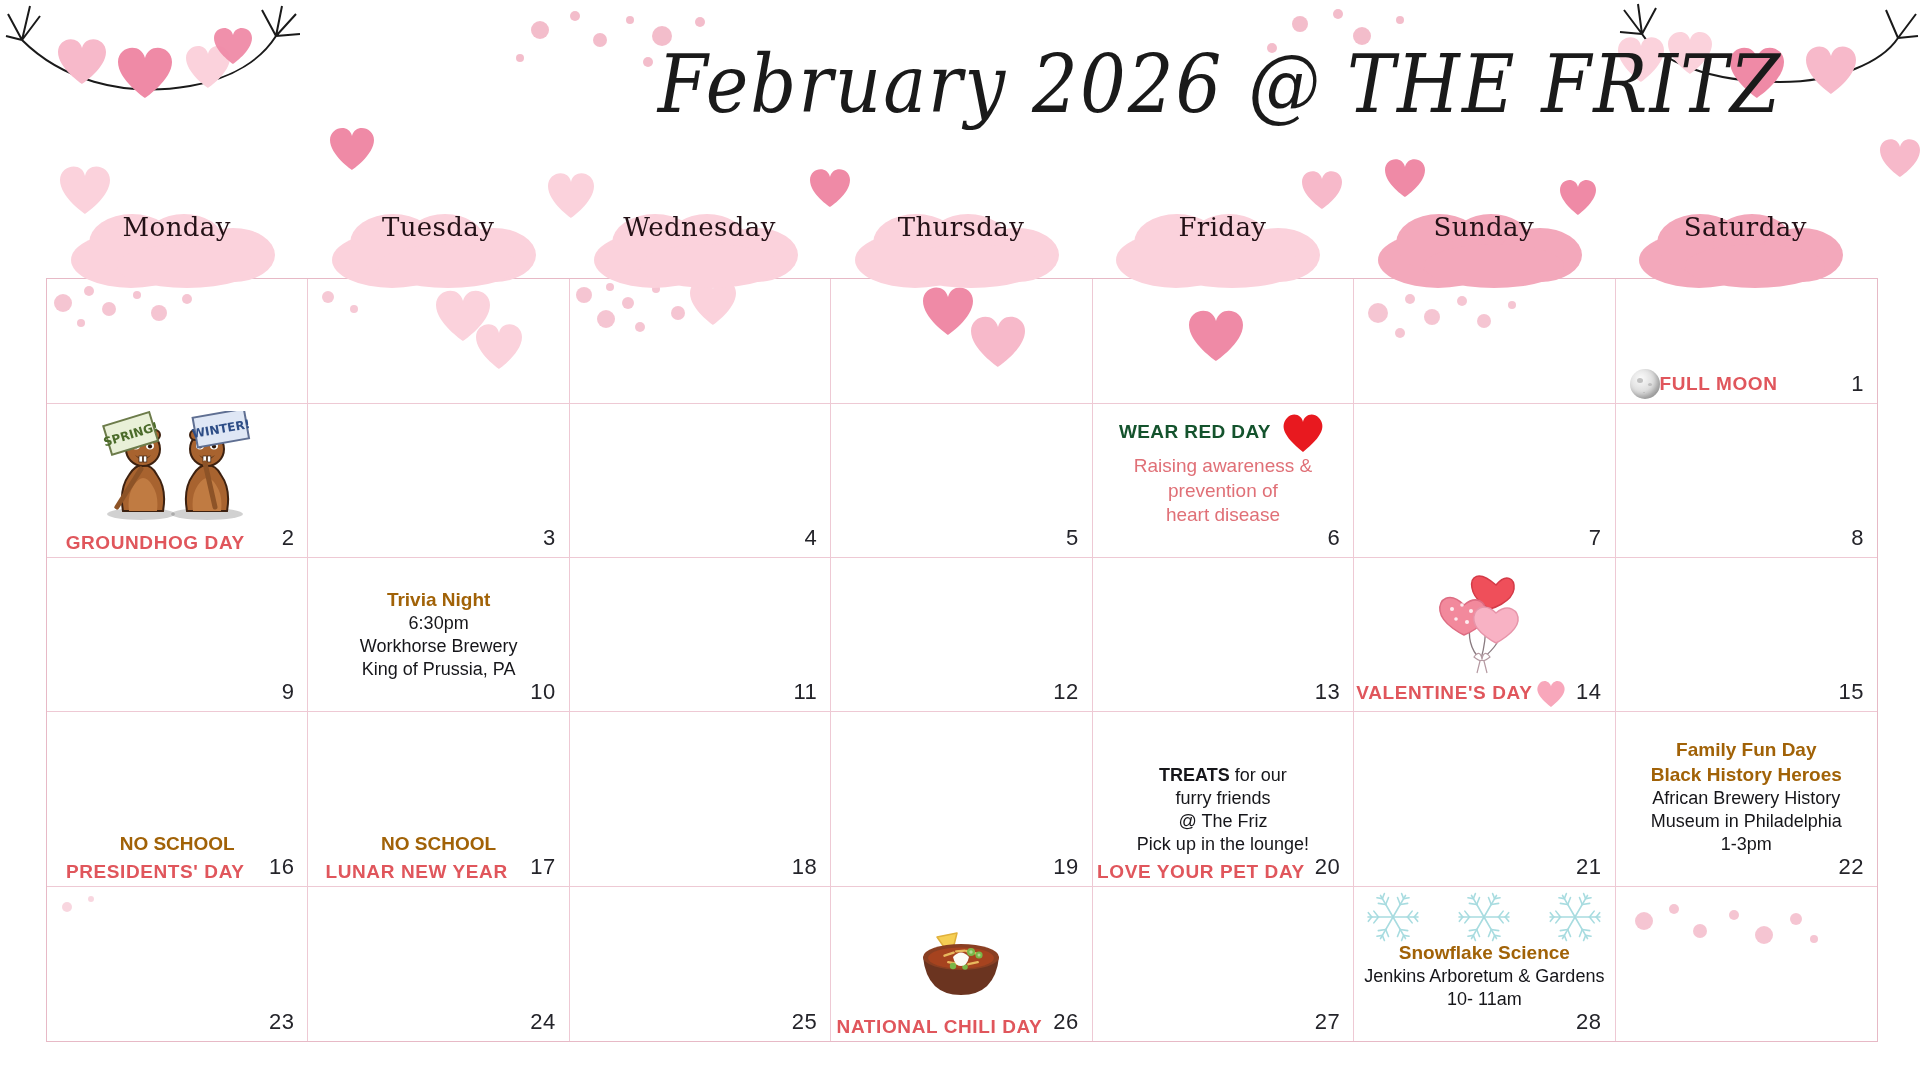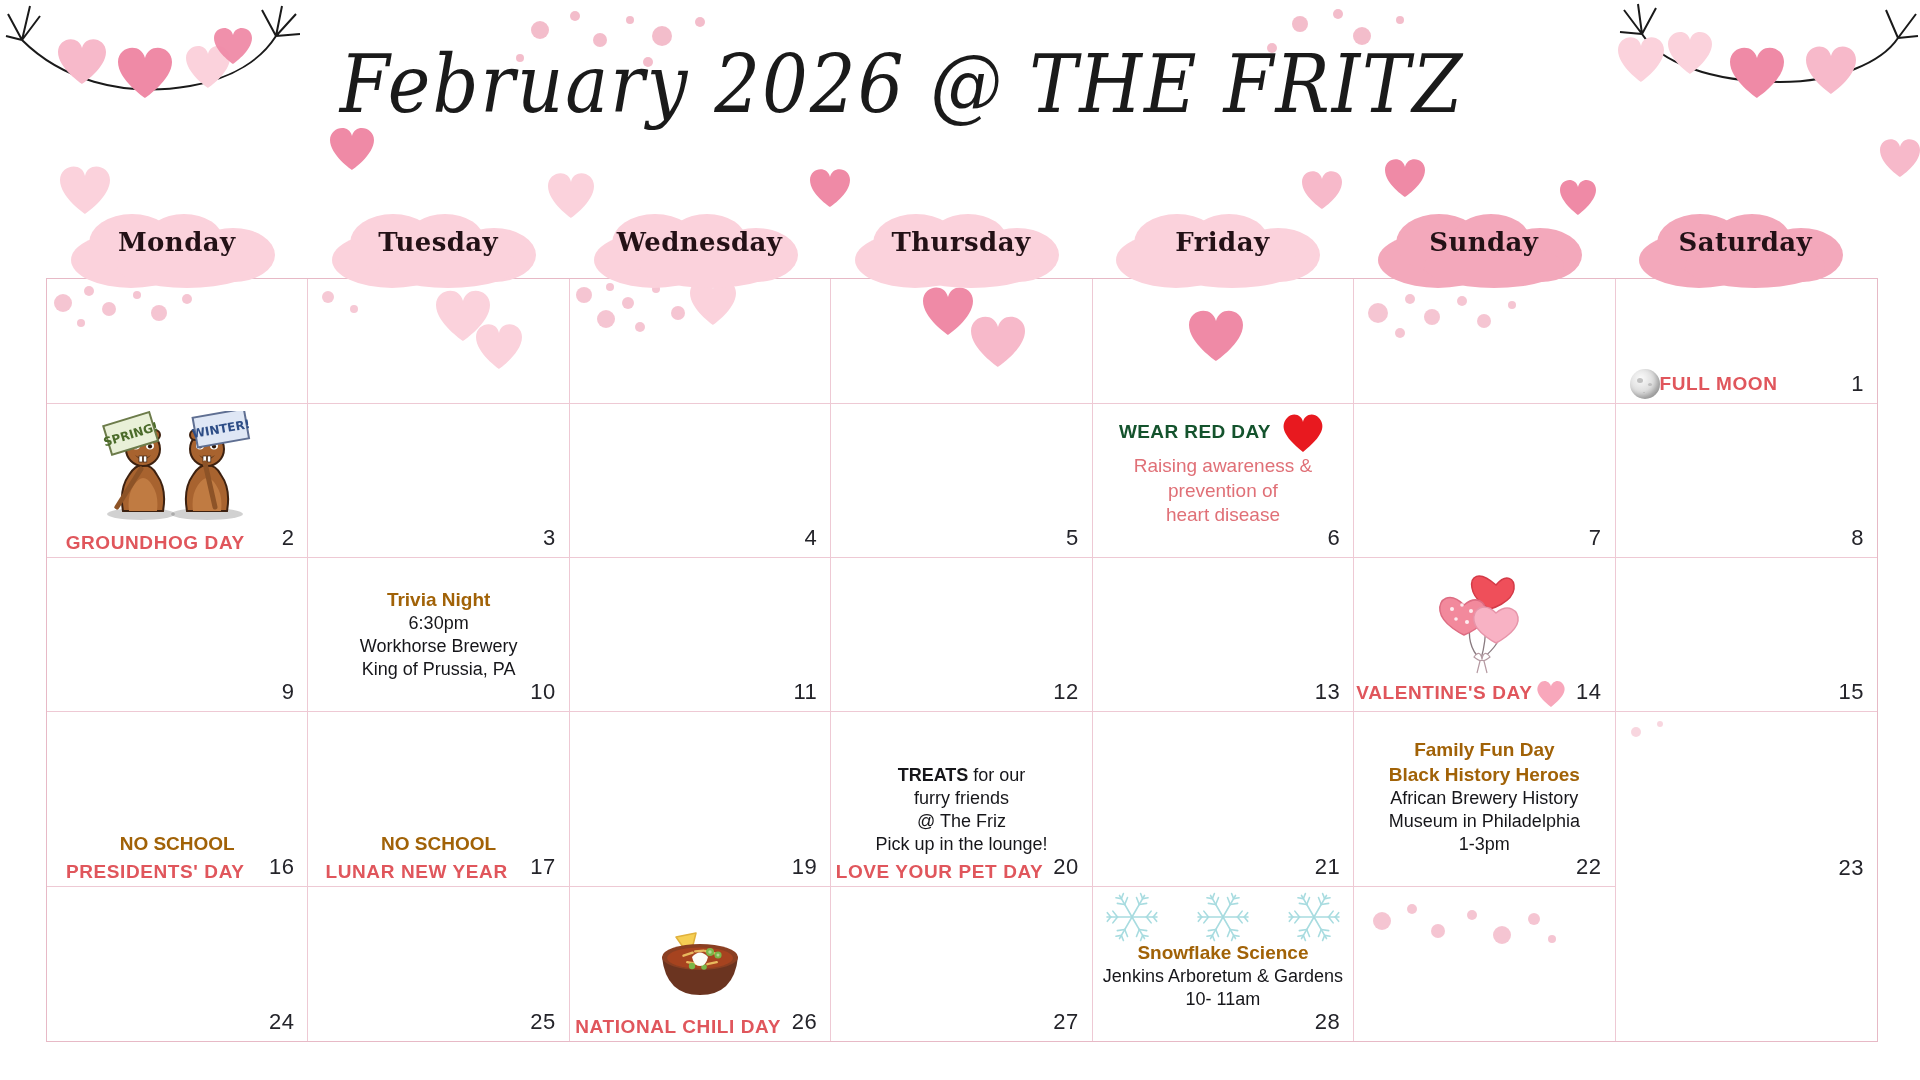--- a/index.html
+++ b/index.html
@@ -7,43 +7,42 @@
     width:1920px;height:1080px;overflow:hidden;background:#ffffff;
     font-family:"Liberation Sans", sans-serif;
     position:relative;
   }
   
   .deco{position:absolute;pointer-events:none;}
   
   .bunting{position:absolute;top:0;pointer-events:none;}
   
   #title-bar{
-    position:absolute;left:16px;top:48px;width:1772px;text-align:center;
+    position:absolute;left:10px;top:48px;width:1772px;text-align:right;
     z-index:6;
   }
   #cal-title{
     font-family:"DejaVu Serif", serif;
     font-style:italic;
     font-size:72px;
     font-weight:400;
     letter-spacing:2px;
     color:#1a1a1a;
     line-height:1;
     white-space:nowrap;
     transform:scaleY(1.12);
   }
   
   #dow-row{
     position:absolute;left:46px;top:212px;width:1830px;height:70px;
     display:flex;z-index:5;
   }
   .dow-cell{
-    flex:1 1 0;position:relative;display:flex;align-items:center;
+    flex:1 1 0;position:relative;display:flex;align-items:flex-start;
     justify-content:center;
-    font-weight:bold;
   }
   .cloud{
     position:absolute;left:50%;transform:translateX(-50%);
     bottom:-6px;width:212px;height:74px;z-index:0;
   }
   .cloud i{position:absolute;border-radius:50%;background:#fbd2dc;}
   .cloud.dark i{background:#f3a8bb;}
   .cloud .b1{left:0;bottom:0;width:120px;height:56px;border-radius:60px/28px;}
   .cloud .b2{left:18px;bottom:16px;width:86px;height:58px;}
   .cloud .b3{left:74px;bottom:22px;width:78px;height:52px;}
@@ -513,20 +512,24 @@
       </div>
       <div class="banner offset"><span class="red">PRESIDENTS' DAY</span></div>
       <div class="daynum">16</div>
     </div>
     <div class="cell">
       <div class="ev">
         <div class="ttl">NO SCHOOL</div>
       </div>
       <div class="banner offset"><span class="red">LUNAR NEW YEAR</span></div>
       <div class="daynum">17</div>
+    </div>
+    <div class="cell">
+      <div class="ev"></div>
+      <div class="daynum">18</div>
     </div>
     <div class="cell">
       <div class="ev"></div>
       <div class="daynum">19</div>
     </div>
     <div class="cell">
       <div class="ev">
         <div class="sub"><b>TREATS</b><span> for our</span></div>
         <div class="sub">furry friends</div>
         <div class="sub">@ The Friz</div>

